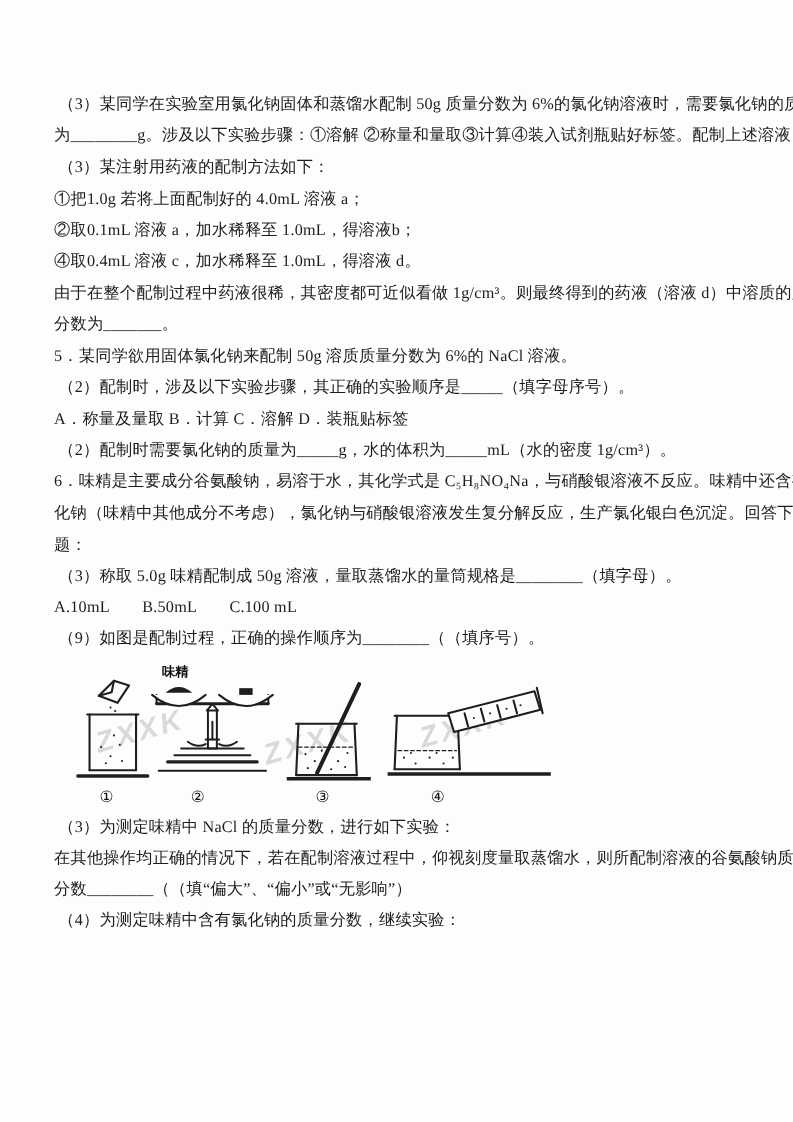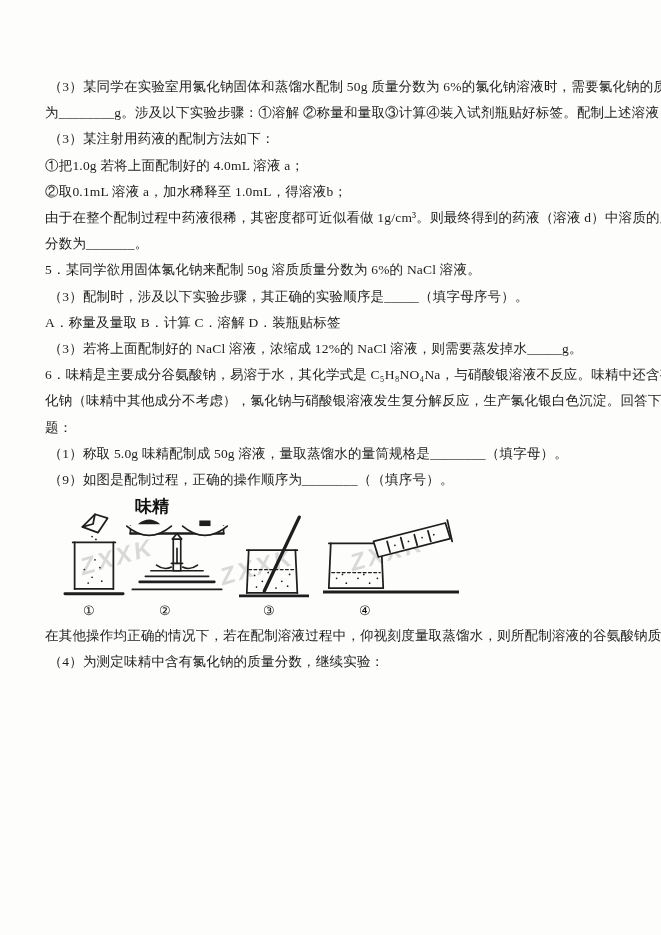--- a/index.html
+++ b/index.html
@@ -32,21 +32,21 @@
     transform:rotate(-16deg);
     user-select:none;
   }
   .wm1{left:28px;top:48px;}
   .wm2{left:168px;top:58px;}
   .wm3{left:298px;top:44px;}
   .fig-item{position:absolute;}
   .fig-item svg{display:block;}
   .balance-label{
     position:absolute;left:84px;top:-2px;
-    font-size:17px;font-weight:bold;color:#111;
+    font-size:11px;font-weight:bold;color:#111;
   }
   .fig-num{
     position:absolute;top:102px;
     font-size:13px;color:#111;
   }
   .n1{left:32px;} .n2{left:108px;} .n3{left:212px;} .n4{left:308px;}
   .stroke{fill:none;stroke:#1e1e1e;stroke-width:1.8;stroke-linecap:round;stroke-linejoin:round;}
   .thick{stroke-width:3;}
   .fill{fill:#1e1e1e;stroke:none;}
 </style>
@@ -54,30 +54,32 @@
 <body>
 
 <div class="page">
   <div class="doc">
 
     <div class="ln"> （3）某同学在实验室用氯化钠固体和蒸馏水配制 50g 质量分数为 6%的氯化钠溶液时，需要氯化钠的质量</div>
     <div class="ln">为________g。涉及以下实验步骤：①溶解 ②称量和量取③计算④装入试剂瓶贴好标签。配制上述溶液</div>
     <div class="ln"> （3）某注射用药液的配制方法如下：</div>
     <div class="ln">①把1.0g 若将上面配制好的 4.0mL 溶液 a；</div>
     <div class="ln">②取0.1mL 溶液 a，加水稀释至 1.0mL，得溶液b；</div>
+    <div class="ln">④取0.4mL 溶液 c，加水稀释至 1.0mL，得溶液 d。</div>
     <div class="ln">由于在整个配制过程中药液很稀，其密度都可近似看做 1g/cm³。则最终得到的药液（溶液 d）中溶质的质量</div>
     <div class="ln">分数为_______。</div>
     <div class="ln">5．某同学欲用固体氯化钠来配制 50g 溶质质量分数为 6%的 NaCl 溶液。</div>
-    <div class="ln"> （3）配制时，涉及以下实验步骤，其正确的实验顺序是_____（填字母序号）。</div>
+    <div class="ln"> （2）配制时，涉及以下实验步骤，其正确的实验顺序是_____（填字母序号）。</div>
     <div class="ln">A．称量及量取 B．计算 C．溶解 D．装瓶贴标签</div>
-    <div class="ln"> （3）若将上面配制好的 NaCl 溶液，浓缩成 12%的 NaCl 溶液，则需要蒸发掉水_____g。</div>
+    <div class="ln"> （2）配制时需要氯化钠的质量为_____g，水的体积为_____mL（水的密度 1g/cm³）。</div>
     <div class="ln">6．味精是主要成分谷氨酸钠，易溶于水，其化学式是 C₅H₈NO₄Na，与硝酸银溶液不反应。味精中还含有氯</div>
     <div class="ln">化钠（味精中其他成分不考虑），氯化钠与硝酸银溶液发生复分解反应，生产氯化银白色沉淀。回答下列问</div>
     <div class="ln">题：</div>
-    <div class="ln"> （1）称取 5.0g 味精配制成 50g 溶液，量取蒸馏水的量筒规格是________（填字母）。</div>
+    <div class="ln"> （3）称取 5.0g 味精配制成 50g 溶液，量取蒸馏水的量筒规格是________（填字母）。</div>
+    <div class="ln">A.10mL　　B.50mL　　C.100 mL</div>
     <div class="ln"> （9）如图是配制过程，正确的操作顺序为________（（填序号）。</div>
 
     <div class="figure">
       <span class="wm wm1">ZXXK</span>
       <span class="wm wm2">ZXXK</span>
       <span class="wm wm3">ZXXK</span>
 
       <div class="fig-item" style="left:12px;top:14px;">
         <svg width="62" height="88" viewBox="0 0 64 88">
           <g class="stroke">
@@ -186,16 +188,18 @@
       </div>
 
       <span class="balance-label">味精</span>
 
       <span class="fig-num n1">①</span>
       <span class="fig-num n2">②</span>
       <span class="fig-num n3">③</span>
       <span class="fig-num n4">④</span>
     </div>
 
+    <div class="ln"> （3）为测定味精中 NaCl 的质量分数，进行如下实验：</div>
     <div class="ln">在其他操作均正确的情况下，若在配制溶液过程中，仰视刻度量取蒸馏水，则所配制溶液的谷氨酸钠质量</div>
+    <div class="ln">分数________（（填“偏大”、“偏小”或“无影响”）</div>
     <div class="ln"> （4）为测定味精中含有氯化钠的质量分数，继续实验：</div>
   </div>
 </div>
 
 </body></html>

